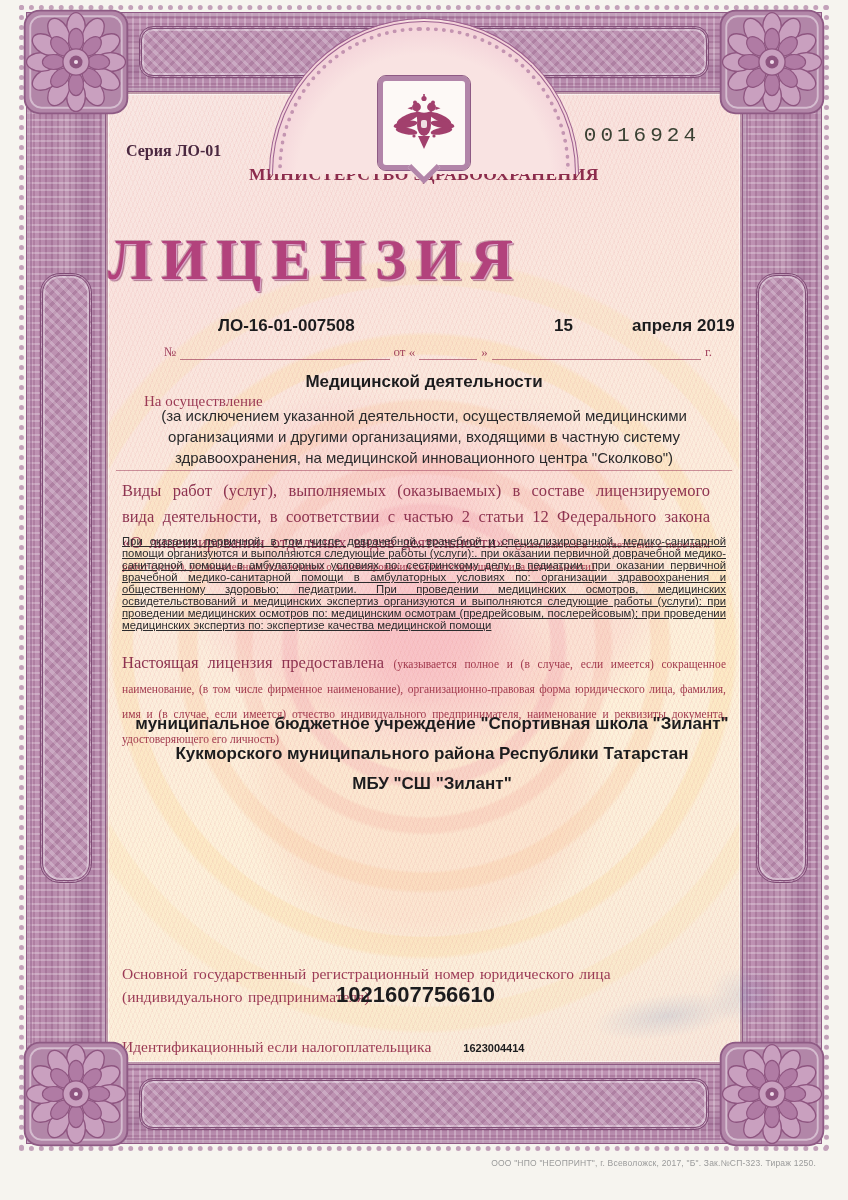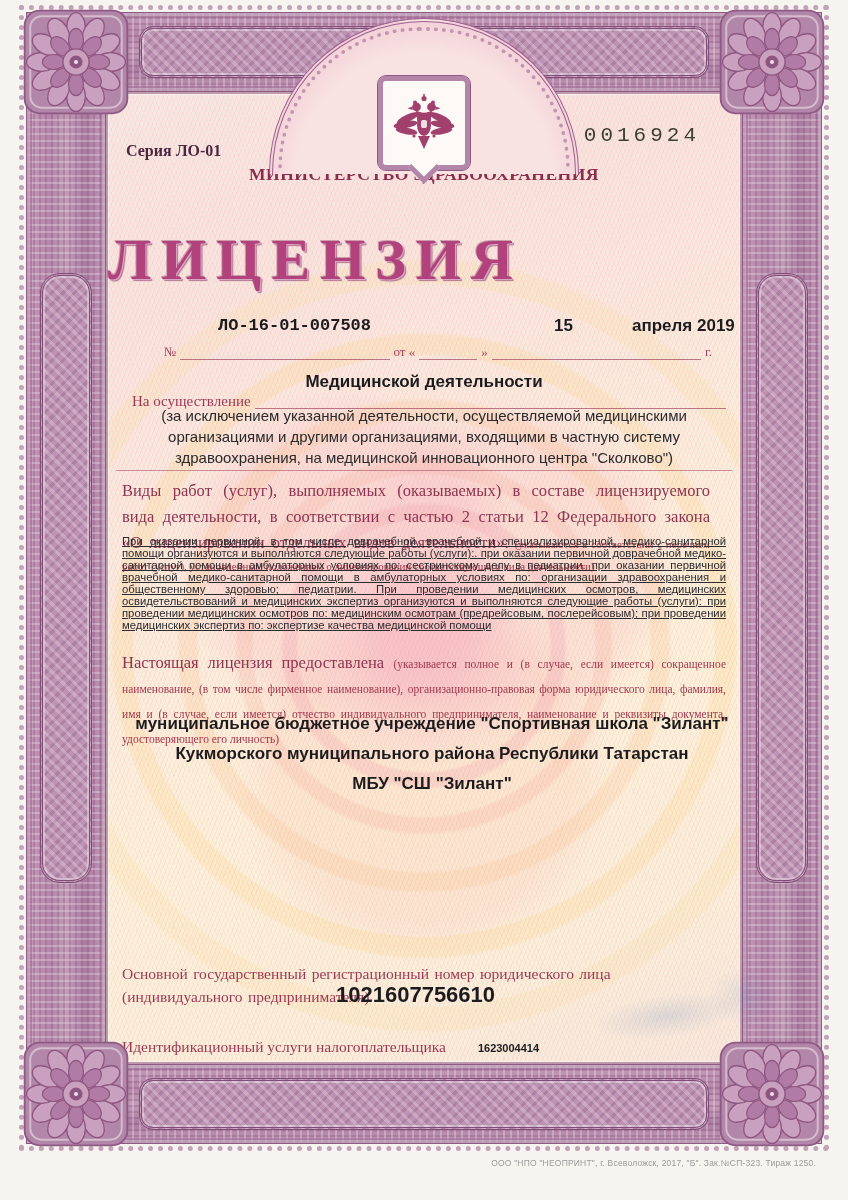--- a/index.html
+++ b/index.html
@@ -109,31 +109,31 @@
   .ministry { position:absolute; left:0; right:0; text-align:center;
     font:bold 17.5px "Liberation Serif", serif; color:#8c2c4d; letter-spacing:.5px; }
   .min1 { top:70px; } .min2 { top:102px; }
   .doc-title {
     position:absolute; left:0; right:0; top:132px; text-align:left;
     font-family:"Liberation Serif", serif; font-weight:bold; font-size:58px;
     letter-spacing:10px; color:#b2427c;
     text-shadow:1px 1px 0 #dba3c6, 2px 2px 1px rgba(118,38,84,.55), -1px -1px 0 rgba(118,38,84,.35);
   }
   .lic-row { position:absolute; top:222px; left:0; right:0; height:22px; font-size:17px; }
-  .lic-num { position:absolute; left:110px;font-family:Liberation Mono, monospace; } .lic-day { position:absolute; left:446px; }
+  .lic-num { position:absolute; left:110px; } .lic-day { position:absolute; left:446px; }
   .lic-date { position:absolute; left:524px; }
   .form-line {
     position:absolute; top:250px; left:56px; right:28px;
     display:flex; align-items:flex-end; font:13px "Liberation Serif", serif; color:#a34560;
   }
   .fill { flex:1; border-bottom:1px solid rgba(163,69,96,.7); height:14px; margin:0 4px; }
   .fill-small { width:58px; flex:none; }
   .activity-title { position:absolute; top:278px; left:0; right:0; text-align:center; font-size:17px; }
-  .osusch-row { position:absolute; top:299px; left:24px; right:10px; display:flex; align-items:center;
-    font:15px "Liberation Serif", serif; color:#9b3a55; }
+  .osusch-row { position:absolute; top:299px; left:36px; right:10px; display:flex; align-items:flex-start;
+    font:15px "Liberation Serif", serif; color:#9b3a55;flex-direction:column; }
   .exception { position:absolute; top:311px; left:8px; right:8px; text-align:center;
     font-size:15px; line-height:21px; color:#2a2a2c; }
   .rule-under { position:absolute; top:376px; left:8px; right:8px; border-bottom:1px solid rgba(163,69,96,.55); }
   .works { position:absolute; top:384px; left:14px; right:30px; text-align:justify; }
   .works .big { font:16.5px "Liberation Serif", serif; color:#8e3350; line-height:26px; word-spacing:2px; }
   .works .small { font:11px "Liberation Serif", serif; color:#a23a4e; }
   .works-text { position:absolute; top:441px; left:14px; right:14px;
     font-size:11.3px; line-height:12px; text-align:justify; color:#2b2b2d;text-decoration:underline; }
   .granted { position:absolute; top:556px; left:14px; right:14px; text-align:justify; line-height:25px; }
   .granted .big { font:16.5px "Liberation Serif", serif; color:#8e3350; }
@@ -288,21 +288,21 @@
       <div class="org org1 blk">муниципальное бюджетное учреждение "Спортивная школа "Зилант"</div>
       <div class="org org2 blk">Кукморского муниципального района Республики Татарстан</div>
       <div class="org org3 blk">МБУ "СШ "Зилант"</div>
 
       <div class="ogrn">
         <span class="ogrn-label">Основной  государственный регистрационный номер юридического лица (индивидуального предпринимателя)</span>
         <span class="ogrn-value blk">1021607756610</span>
       </div>
 
       <div class="inn-row">
-        <span>Идентификационный услуги налогоплательщика</span>
+        <span>Идентификационный если налогоплательщика</span>
         <span class="inn-value blk">1623004414</span>
       </div>
 
       <div class="smudge sm1"></div>
       <div class="smudge sm2"></div>
     </div>
 
     <div class="arch"></div>
     <div class="emblem">
       <svg viewBox="0 0 64 60" width="64" height="60">

